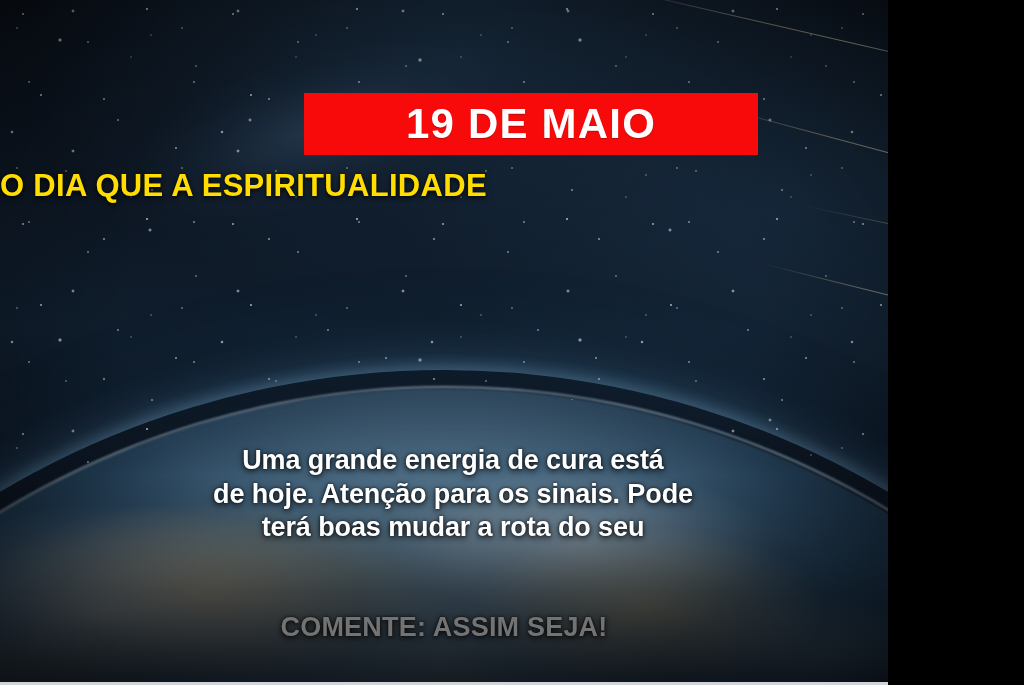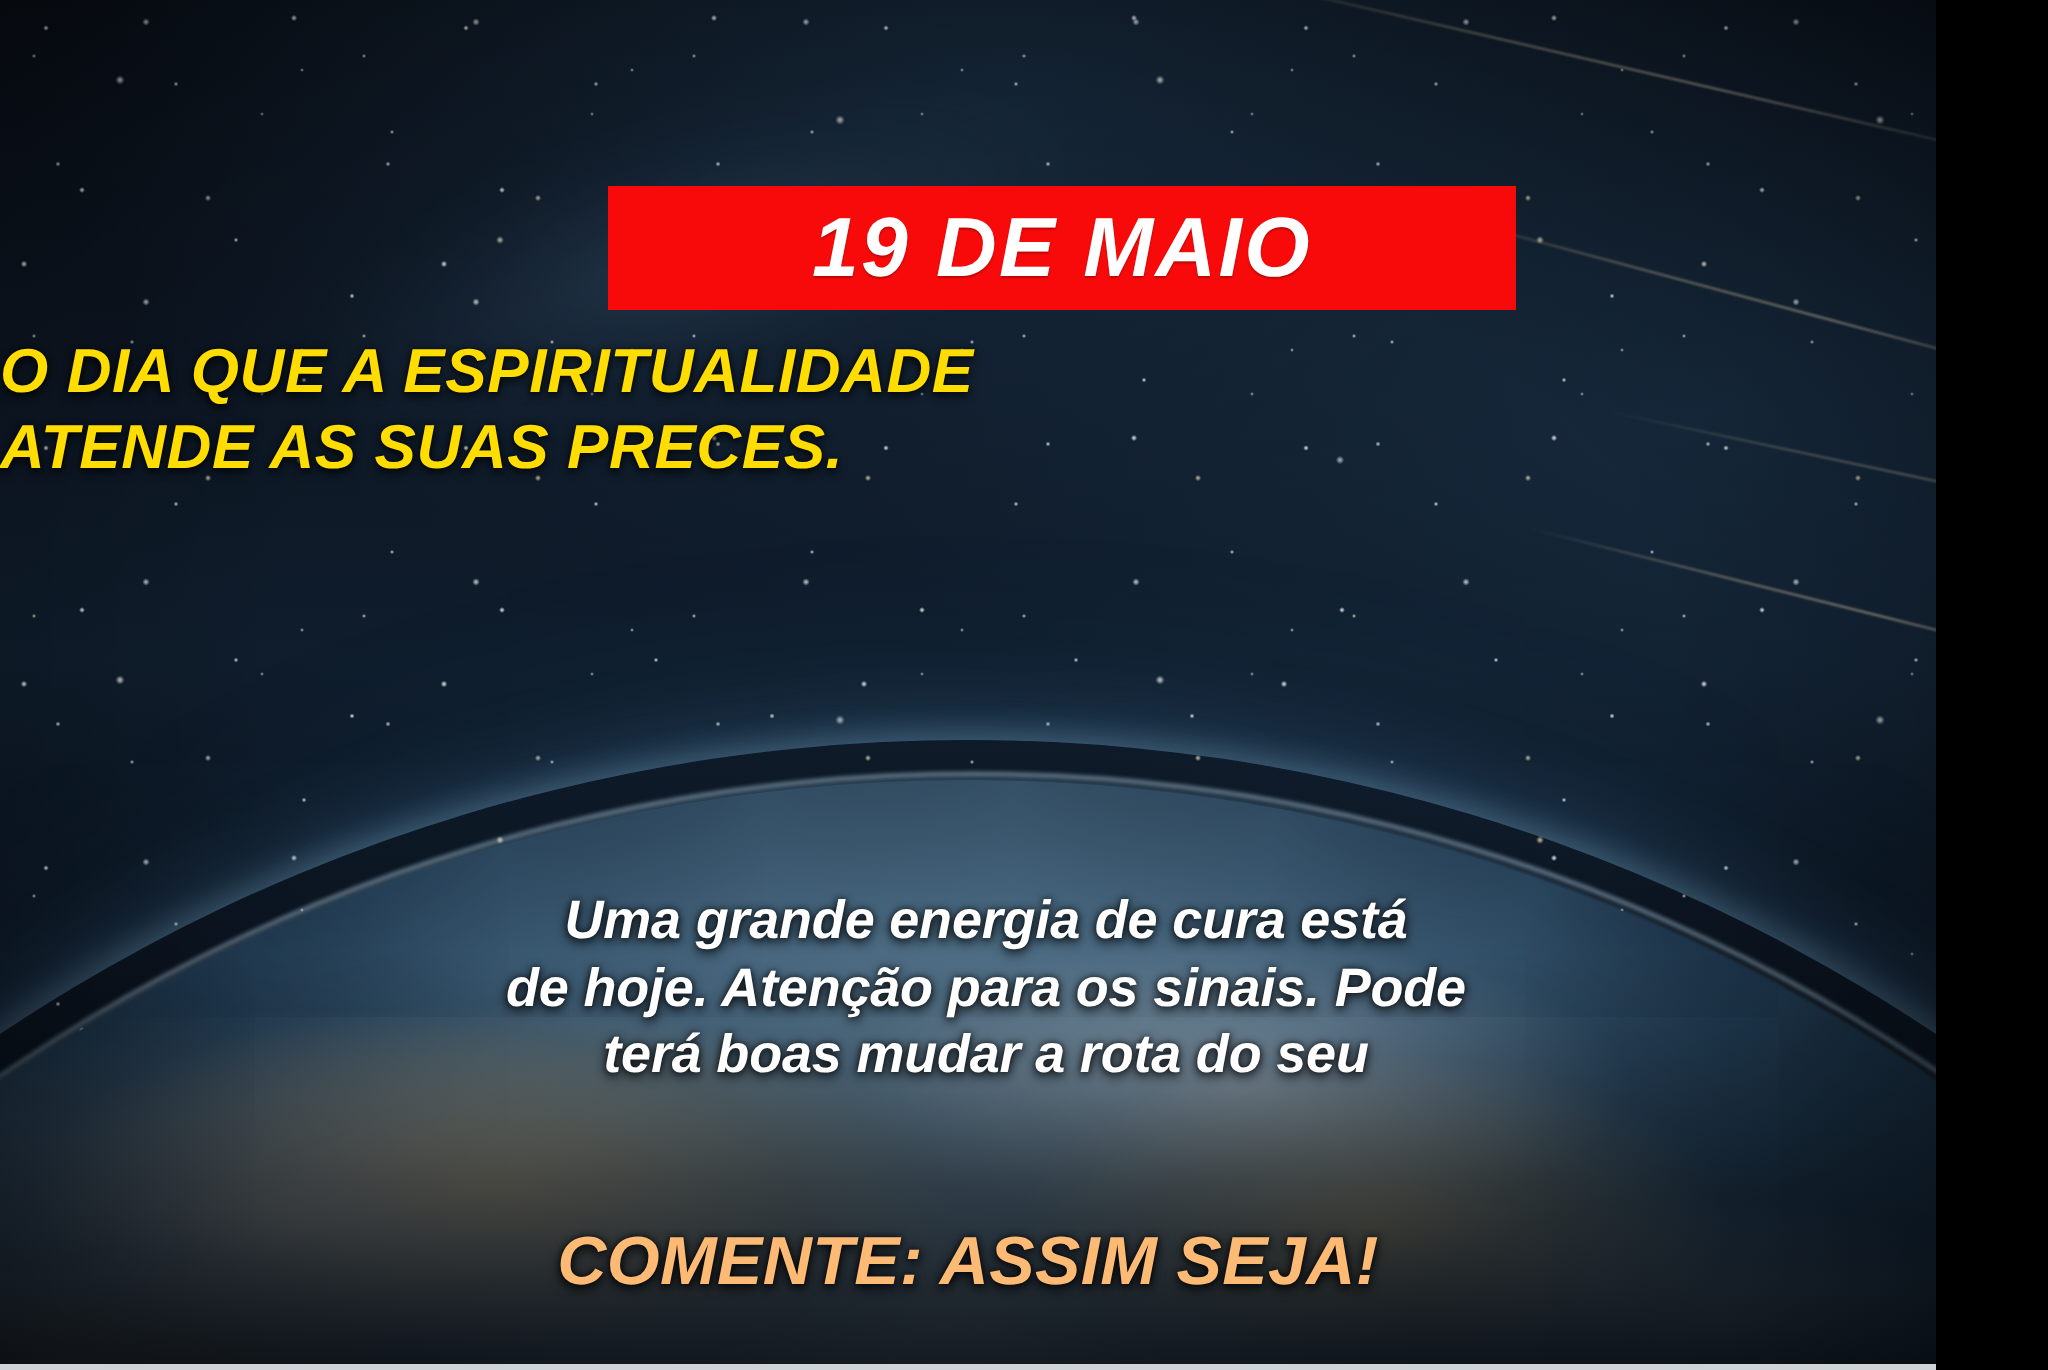--- a/index.html
+++ b/index.html
@@ -1,23 +1,22 @@
 <!DOCTYPE html>
 <html><head>
 <meta charset="utf-8">
 <style>
   html,body{margin:0;padding:0;background:#000;}
   body{font-family:"Liberation Sans",sans-serif;}
 
   .poster{
     position:relative;
-    width:968px;height:685px;
+    width:888px;height:685px;
     overflow:hidden;
     background:#0b121c;
-    font-style:italic;
   }
 
   
   .space{
     position:absolute;inset:0;
     background:
       radial-gradient(ellipse 70% 55% at 52% 8%, #16283a 0%, rgba(12,20,32,0) 70%),
       radial-gradient(ellipse 60% 50% at 88% 30%, #16293c 0%, rgba(12,20,32,0) 72%),
       linear-gradient(180deg,#0a1019 0%, #0d1724 28%, #0f1d2c 48%, #0b1420 70%, #070c13 100%);
   }
@@ -199,22 +198,22 @@
     letter-spacing:-.1px;
     text-shadow:0 2px 6px rgba(0,0,0,.82), 0 0 3px rgba(0,0,0,.7);
     padding-left:18px;
   }
   .body-copy .bd-line{display:block;}
 
   .cta{
     position:absolute;
     left:0;right:0;top:612px;
     text-align:center;
-    color:#fdba74;
-    font-size:34px;
+    color:#737373;
+    font-size:27px;
     font-weight:bold;
     letter-spacing:.2px;
     text-shadow:0 2px 6px rgba(0,0,0,.85), 0 0 3px rgba(0,0,0,.7);
   }
 </style>
 </head>
 <body>
 
 <div class="poster">
 
@@ -241,21 +240,20 @@
   <div class="bottom-edge"></div>
 
   <div class="content">
 
     <div class="date-banner">
       <span class="date-text">19 DE MAIO</span>
     </div>
 
     <div class="headline">
       <span class="hl-line">O DIA QUE A ESPIRITUALIDADE</span>
-      <span class="hl-line">ATENDE AS SUAS PRECES.</span>
     </div>
 
     <div class="body-copy">
       <span class="bd-line">Uma grande energia de cura está</span>
       <span class="bd-line">de hoje. Atenção para os sinais. Pode</span>
       <span class="bd-line">terá boas mudar a rota do seu</span>
     </div>
 
     <div class="cta">COMENTE: ASSIM SEJA!</div>
 

